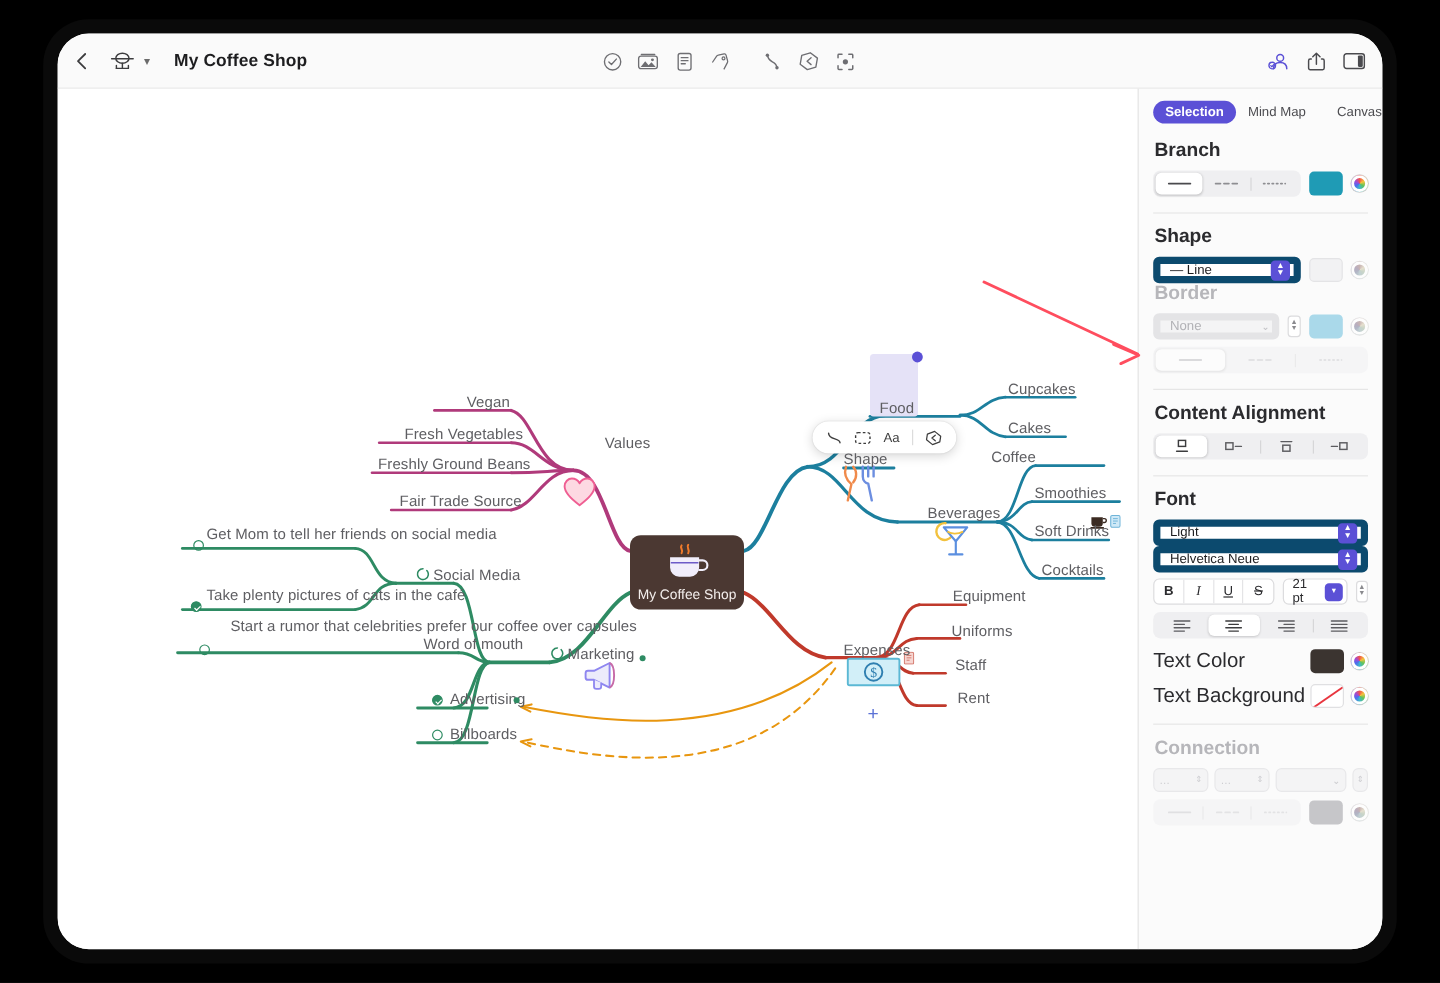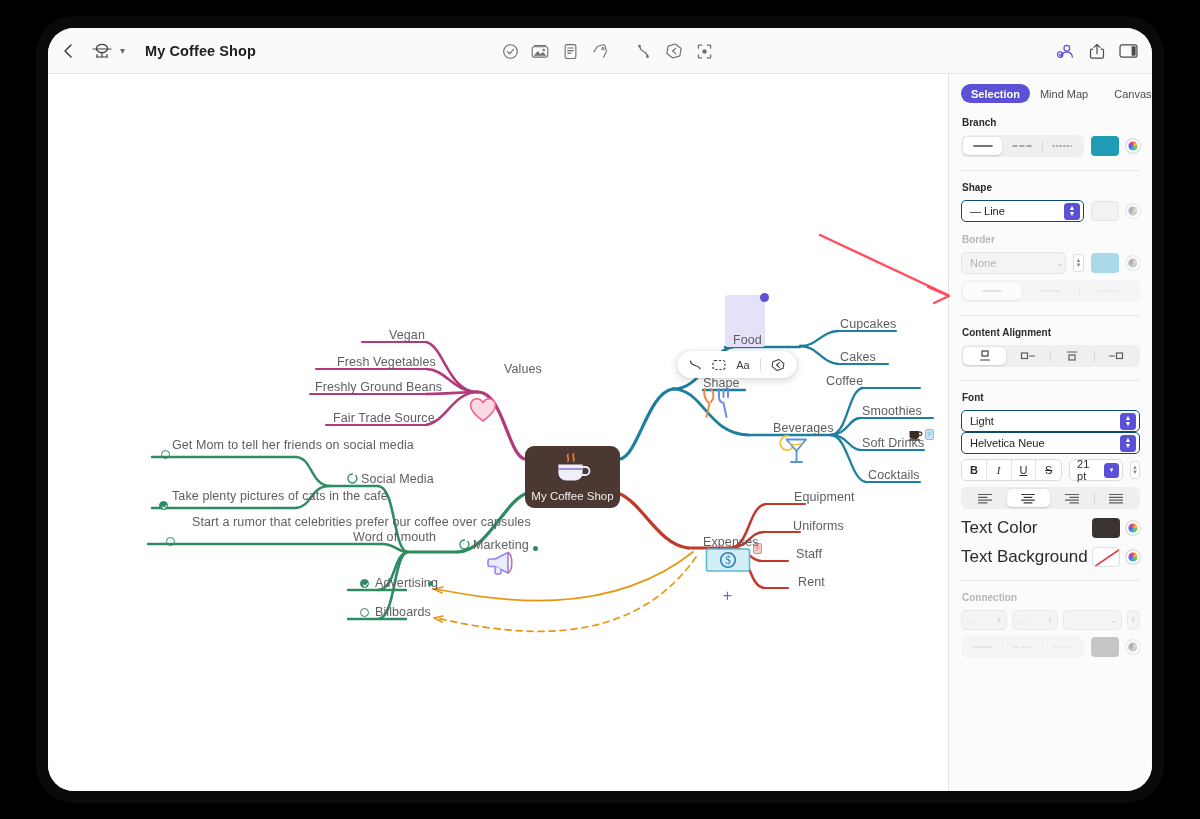--- a/index.html
+++ b/index.html
@@ -98,21 +98,21 @@
     padding:10px 12px 16px 12px; font-size:11px; color:#2b2b2e;
   }
   .seg-tabs { display:flex; align-items:center; gap:0; margin-bottom:14px; }
   .seg-tab {
     font-size:11px; color:#4c4c50; padding:3.5px 10px; border-radius:11px;
     cursor:default; white-space:nowrap;
   }
   .seg-tab.active { background:#5b50d6; color:#fff; font-weight:600; }
   .tab-div { width:1px; height:13px; background:#d9d9d9; margin:0 3px; }
 
-  .sec-title { font-size:10px; font-weight:700; color:#2b2b2e; margin:0 0 7px 1px;}
+  .sec-title { font-size:16px; font-weight:700; color:#2b2b2e; margin:0 0 7px 1px;}
   .sec-title.dim { color:#b6b6ba; }
   .hr { height:1px; background:#e6e6e6; margin:13px 0 11px 0; }
 
   .seg-group {
     display:flex; background:#efeff1; border-radius:6px; height:22px;
     align-items:center; padding:2px; flex:1; position:relative;
   }
   .seg-group.dim { opacity:.45; }
   .seg-cell {
     flex:1; height:18px; display:flex; align-items:center; justify-content:center;
@@ -124,21 +124,21 @@
   .row { display:flex; align-items:center; gap:7px; }
   .swatch { width:28px; height:20px; border-radius:4px; }
   .wheel {
     width:14px; height:14px; border-radius:50%;
     background: conic-gradient(#f3534a,#f5c33b,#60c45c,#3fb8c8,#4a6ef0,#a14ad4,#f3534a);
     box-shadow: inset 0 0 0 2.4px #fff, 0 0 0 .7px #ccc;
   }
   .wheel.dim { filter:grayscale(.75) opacity(.5); }
 
   .select {
-    flex:1; height:22px; background:#fff; border:1px solid #0c4a6e; border-radius:5px;
+    flex:1; height:22px; background:#fff; border:6px solid #0c4a6e; border-radius:5px;
     display:flex; align-items:center; padding:0 2px 0 8px; font-size:11px; color:#1d1d1f;
     justify-content:space-between;
   }
   .select.dim { background:#f4f4f5; color:#b2b2b6; border-color:#e4e4e6;}
   .stepper-btn {
     width:16px; height:17px; background:#5b50d6; border-radius:3.5px;
     color:#fff; font-size:7px; display:flex; flex-direction:column;
     align-items:center; justify-content:center; line-height:.85; margin-right:1px;
   }
   .stepper-plain {
@@ -532,21 +532,21 @@
     <div class="sec-title">Shape</div>
     <div class="row">
       <div class="select">
         <span>— Line</span>
         <span class="stepper-btn">▲<br>▼</span>
       </div>
       <div class="swatch" style="background:#f2f2f3;border:1px solid #e4e4e6"></div>
       <div class="wheel dim"></div>
     </div>
 
-    <div class="sec-title dim" style="margin-top:12px">Border</div>
+    <div class="sec-title dim" style="">Border</div>
     <div class="row">
       <div class="select dim">
         <span>None</span>
         <span style="font-size:8px;color:#c2c2c6">⌄</span>
       </div>
       <div class="stepper-plain">▲<br>▼</div>
       <div class="swatch" style="background:#aad9ea"></div>
       <div class="wheel dim"></div>
     </div>
     <div class="row" style="margin-top:6px">

